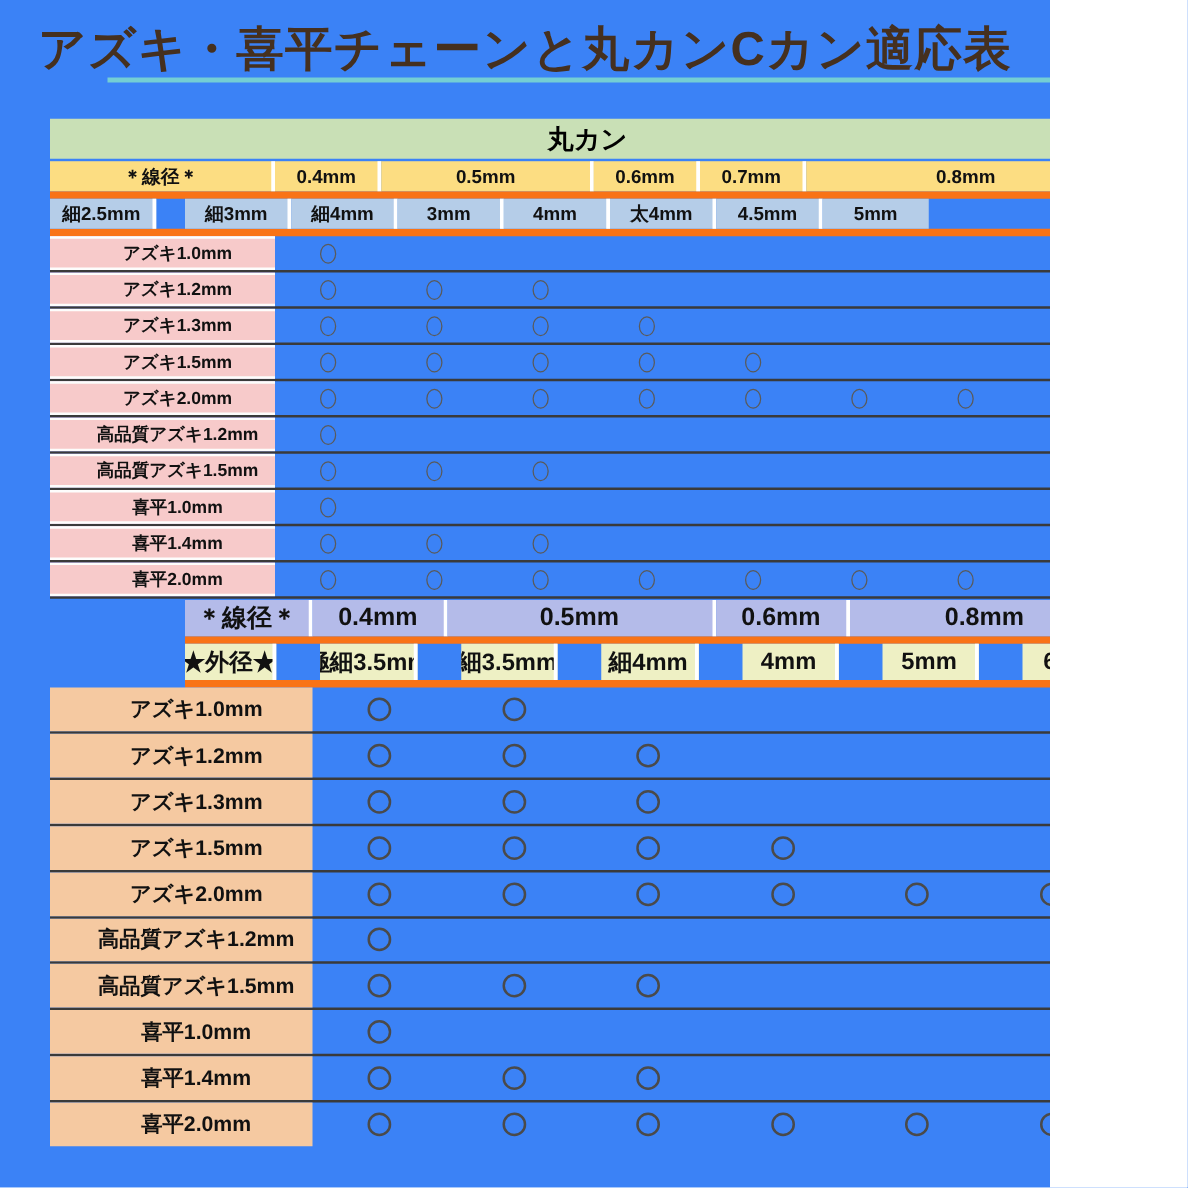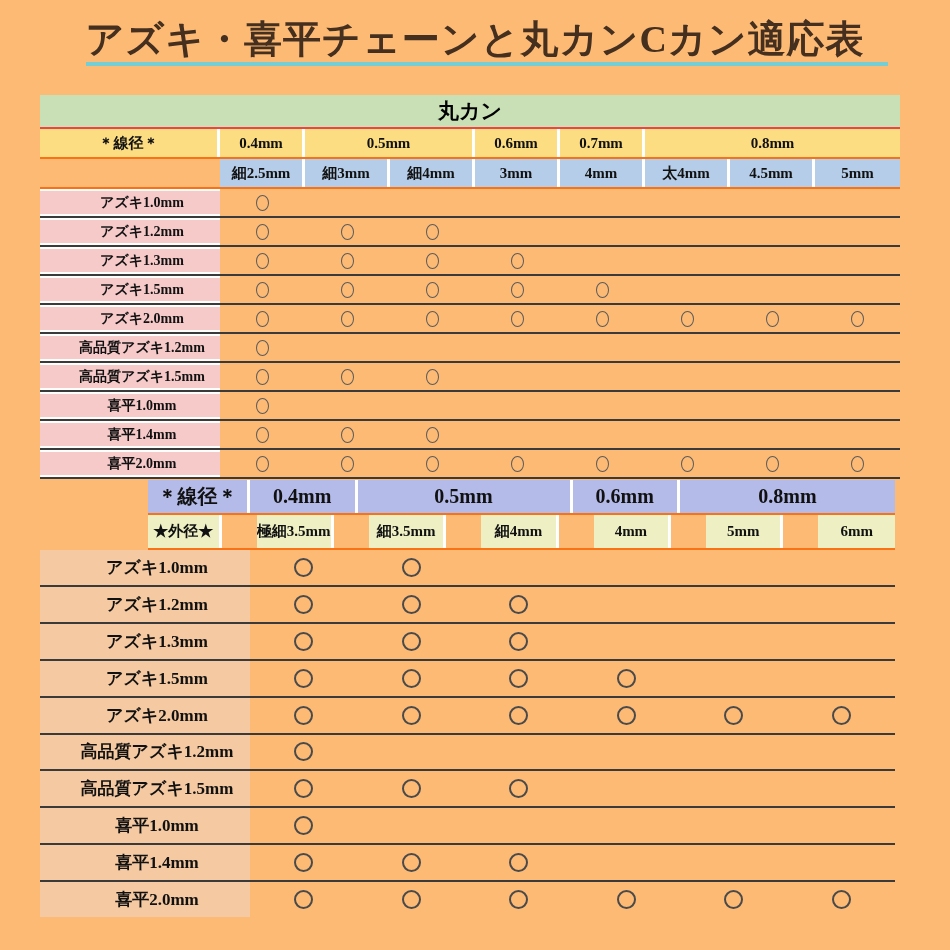--- a/index.html
+++ b/index.html
@@ -1,39 +1,39 @@
 <!DOCTYPE html>
 <html><head>
 <meta charset="utf-8">
 <style>
   * { margin:0; padding:0; box-sizing:border-box; }
   html,body { background:#ffffff; }
   #page {
-    position:relative; width:950px; height:950px; overflow:hidden;
-    background:#fdba74;
-    font-family:Liberation Serif, serif;
+    position:relative; width:840px; height:950px; overflow:hidden;
+    background:#3b82f6;
+    font-family:Liberation Sans, sans-serif;
     font-weight:bold; color:#111;
   }
   
   .page-title {
     position:absolute; top:14px; left:0; width:100%;
     text-align:center; font-size:38px; letter-spacing:1px;
     color:#45301f; font-weight:800; white-space:nowrap;
   }
   .title-underline {
     position:absolute; top:62px; left:86px; width:802px; height:4px;
     background:#74ced4;
   }
   
   .tbl { position:absolute; }
   .bar {
     display:flex; align-items:center; justify-content:center;
-    border-bottom:2px solid #ef4444; color:#000;
-  }
-  .hrow { display:flex; border-bottom:2px solid #f97316;justify-content:flex-end; }
+    border-bottom:2px solid #3b82f6; color:#000;
+  }
+  .hrow { display:flex; border-bottom:6px solid #f97316; }
   .hcell {
     display:flex; align-items:center; justify-content:center;
     border-right:3px solid #fff; white-space:nowrap; overflow:hidden;
   }
   .hcell:last-child { border-right:none; }
   .brow { display:flex; align-items:stretch; border-bottom:2px solid #3a3a3a; }
   .rlabel {
     display:flex; align-items:center; justify-content:center;
     white-space:nowrap;
     padding-left:24px;
@@ -54,21 +54,21 @@
     width:180px; background:#f7caca; font-size:14px;
     box-shadow: inset 0 2px 0 #fdfdfc, inset 0 -2px 0 #fdfdfc;
   }
   #table-maru .ccell { width:85px; }
   #table-maru .mark { width:13px; height:16px; border:1.5px solid #5a5a5a; }
   
   #table-c { left:40px; top:480px; width:855px; }
   #table-c .bar  { height:34px; margin-left:108px; background:#8fa9d0; font-size:24px; }
   #table-c .hrow { margin-left:108px; }
   #table-c .wire  { height:35px; font-size:20px; }
-  #table-c .outer { height:35px; font-size:15px;gap:35px; }
+  #table-c .outer { height:35px; font-size:19px;gap:35px; }
   #table-c .wire .hcell { background:#b4bbe9; }
   #table-c .outer .hcell { background:#eef0c4; }
   #table-c .hlabel { width:102px; }
   #table-c .tbody { display:flex; flex-direction:column; height:367px; }
   #table-c .brow { flex:1; }
   #table-c .brow:last-child { border-bottom:none; }
   #table-c .rlabel { width:210px; background:#f5c9a1; font-size:17px; }
   #table-c .ccell { width:107.5px; }
   #table-c .mark { width:19px; height:19px; border:2px solid #4a4a4a; }
 </style>
@@ -83,21 +83,21 @@
       <div class="hrow wire">
         <div class="hcell hlabel">＊線径＊</div>
         <div class="hcell" style="width: 85px;">0.4mm</div>
         <div class="hcell" style="width: 170px;">0.5mm</div>
         <div class="hcell" style="width: 85px;">0.6mm</div>
         <div class="hcell" style="width: 85px;">0.7mm</div>
         <div class="hcell" style="width: 255px;">0.8mm</div>
       </div>
       <div class="hrow outer">
         <div class="hcell" style="width: 85px;">細2.5mm</div>
-        <div class="hcell" style="width: 85px;">細3mm</div>
+        <div class="hcell" style="width: 85px; margin-left: 23px;">細3mm</div>
         <div class="hcell" style="width: 85px;">細4mm</div>
         <div class="hcell" style="width: 85px;">3mm</div>
         <div class="hcell" style="width: 85px;">4mm</div>
         <div class="hcell" style="width: 85px;">太4mm</div>
         <div class="hcell" style="width: 85px;">4.5mm</div>
         <div class="hcell" style="width: 85px;">5mm</div>
       </div>
       <div class="tbody">
         <div class="brow">
           <div class="rlabel">アズキ1.0mm</div>

